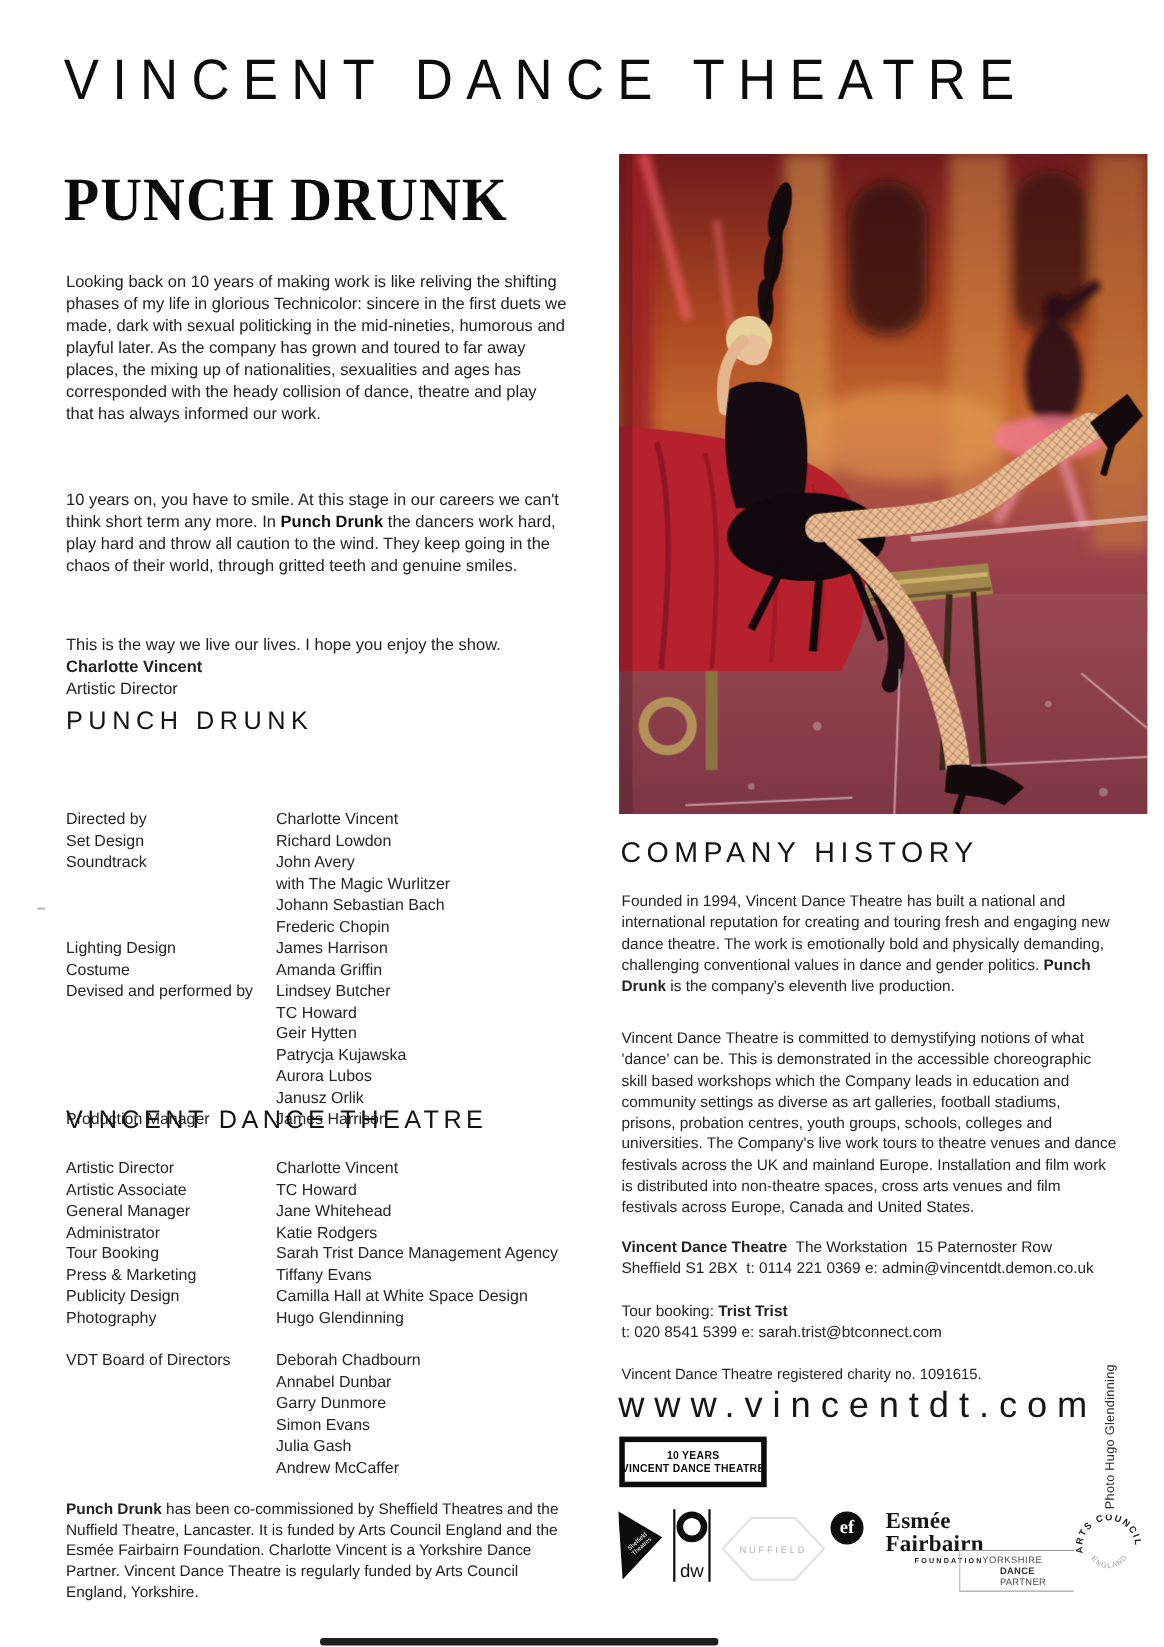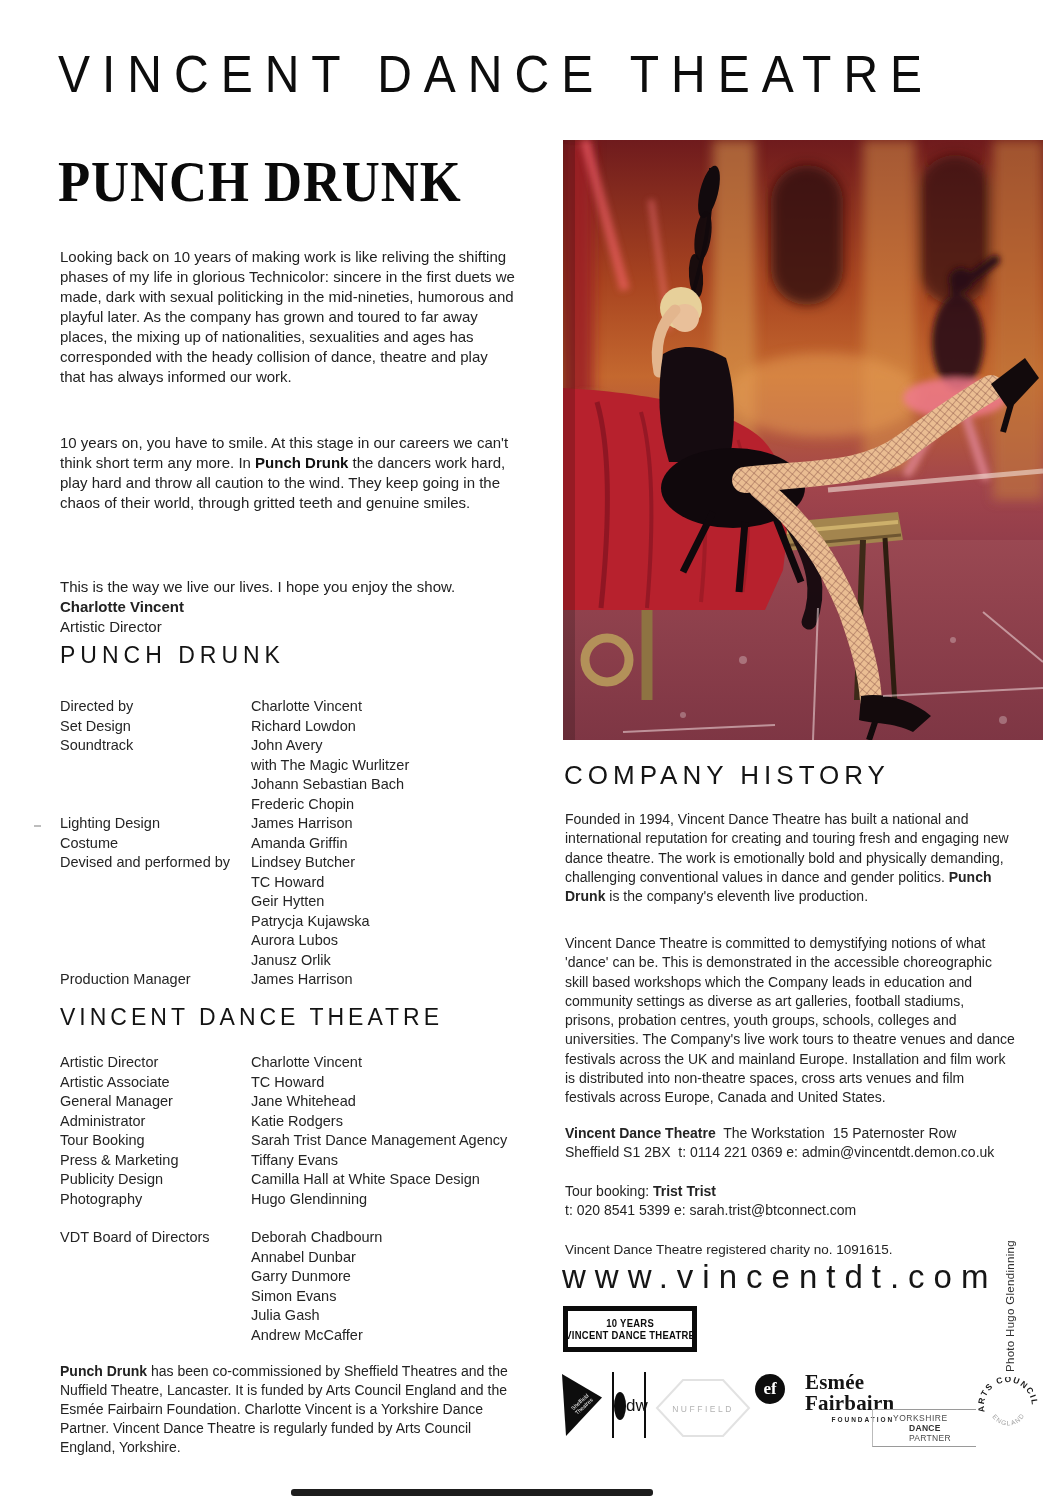--- a/index.html
+++ b/index.html
@@ -41,21 +41,21 @@
   .badge{left:563px;top:1306px;width:134px;height:46px;border:5px solid #0b0b0b;background:#fff;
          display:flex;flex-direction:column;align-items:center;justify-content:center;box-sizing:border-box;}
   .badge-inner{transform:scaleX(.9);text-align:center;font-weight:700;font-size:10.5px;line-height:12px;
                letter-spacing:.3px;color:#0b0b0b;white-space:nowrap;}
 
   
   .logo-sheffield{left:562px;top:1372px;width:40px;height:64px;background:#0d0d0d;
       clip-path:polygon(0 3%,100% 40%,10% 100%);display:flex;align-items:center;justify-content:center;}
   .logo-sheffield .rot{transform:rotate(-42deg);color:#fff;font-size:5.5px;line-height:6px;text-align:center;white-space:nowrap;}
   .logo-dw{left:612px;top:1372px;width:34px;height:66px;border-left:2px solid #0d0d0d;border-right:2px solid #0d0d0d;
-      display:flex;align-items:center;justify-content:space-between;box-sizing:border-box;padding:2px 0 0 0;}
+      display:flex;flex-direction:column;align-items:center;justify-content:space-between;box-sizing:border-box;padding:2px 0 0 0;}
   .dw-ring{width:16px;height:16px;border:6px solid #0d0d0d;border-radius:50%;}
   .dw-text{font-size:17px;color:#111;line-height:18px;}
   .logo-nuffield{left:653px;top:1376px;}
   .logo-ef{left:755px;top:1372px;display:flex;gap:20px;align-items:flex-start;}
   .ef-circle{width:30px;height:30px;border-radius:50%;background:#0d0d0d;color:#fff;display:flex;align-items:center;justify-content:center;
              font-family:"Liberation Serif",serif;font-weight:700;font-size:17px;margin-top:2px;}
   .ef-text{font-family:"Liberation Serif",serif;color:#141414;}
   .ef-line{font-size:21px;line-height:21px;font-weight:700;letter-spacing:.2px;}
   .ef-found{font-size:6.5px;letter-spacing:2px;font-family:"Liberation Sans",sans-serif;font-weight:700;
             color:#222;text-align:right;margin-top:2px;}
@@ -75,27 +75,27 @@
 </head>
 <body>
 
 <div class="page">
 
   <div class="abs masthead">VINCENT DANCE THEATRE</div>
 
   <div class="abs big-title">PUNCH DRUNK</div>
 
   <p class="abs lcol" style="top:232px">Looking back on 10 years of making work is like reliving the shifting phases of my life in glorious Technicolor: sincere in the first duets we made, dark with sexual politicking in the mid-nineties, humorous and playful later.  As the company has grown and toured to far away places, the mixing up of nationalities, sexualities and ages has corresponded with the heady collision of dance, theatre and play that has always informed our work.</p>
-  <p class="abs lcol" style="top:418px"><span>10 years on, you have to smile.  At this stage in our careers we can't think short term any more.  In </span><b>Punch Drunk</b><span> the dancers work hard, play hard and throw all caution to the wind.  They keep going in the chaos of their world, through gritted teeth and genuine smiles.</span></p>
+  <p class="abs lcol" style="top:430px"><span>10 years on, you have to smile.  At this stage in our careers we can't think short term any more.  In </span><b>Punch Drunk</b><span> the dancers work hard, play hard and throw all caution to the wind.  They keep going in the chaos of their world, through gritted teeth and genuine smiles.</span></p>
   <p class="abs lcol" style="top:562px"><span>This is the way we live our lives.  I hope you enjoy the show.</span><br>
     <span class="sig-name">Charlotte Vincent</span><br>
     <span>Artistic Director</span></p>
 
   <div class="abs sec-head" style="top:642px">PUNCH DRUNK</div>
-  <div class="abs ctable" style="top:697px">
+  <div class="abs ctable" style="top:736px">
     <div class="crow">
         <span class="crole">Directed by</span>
         <span class="cnames">Charlotte Vincent</span>
       </div>
     <div class="crow">
         <span class="crole">Set Design</span>
         <span class="cnames">Richard Lowdon</span>
       </div>
     <div class="crow">
         <span class="crole">Soundtrack</span>

